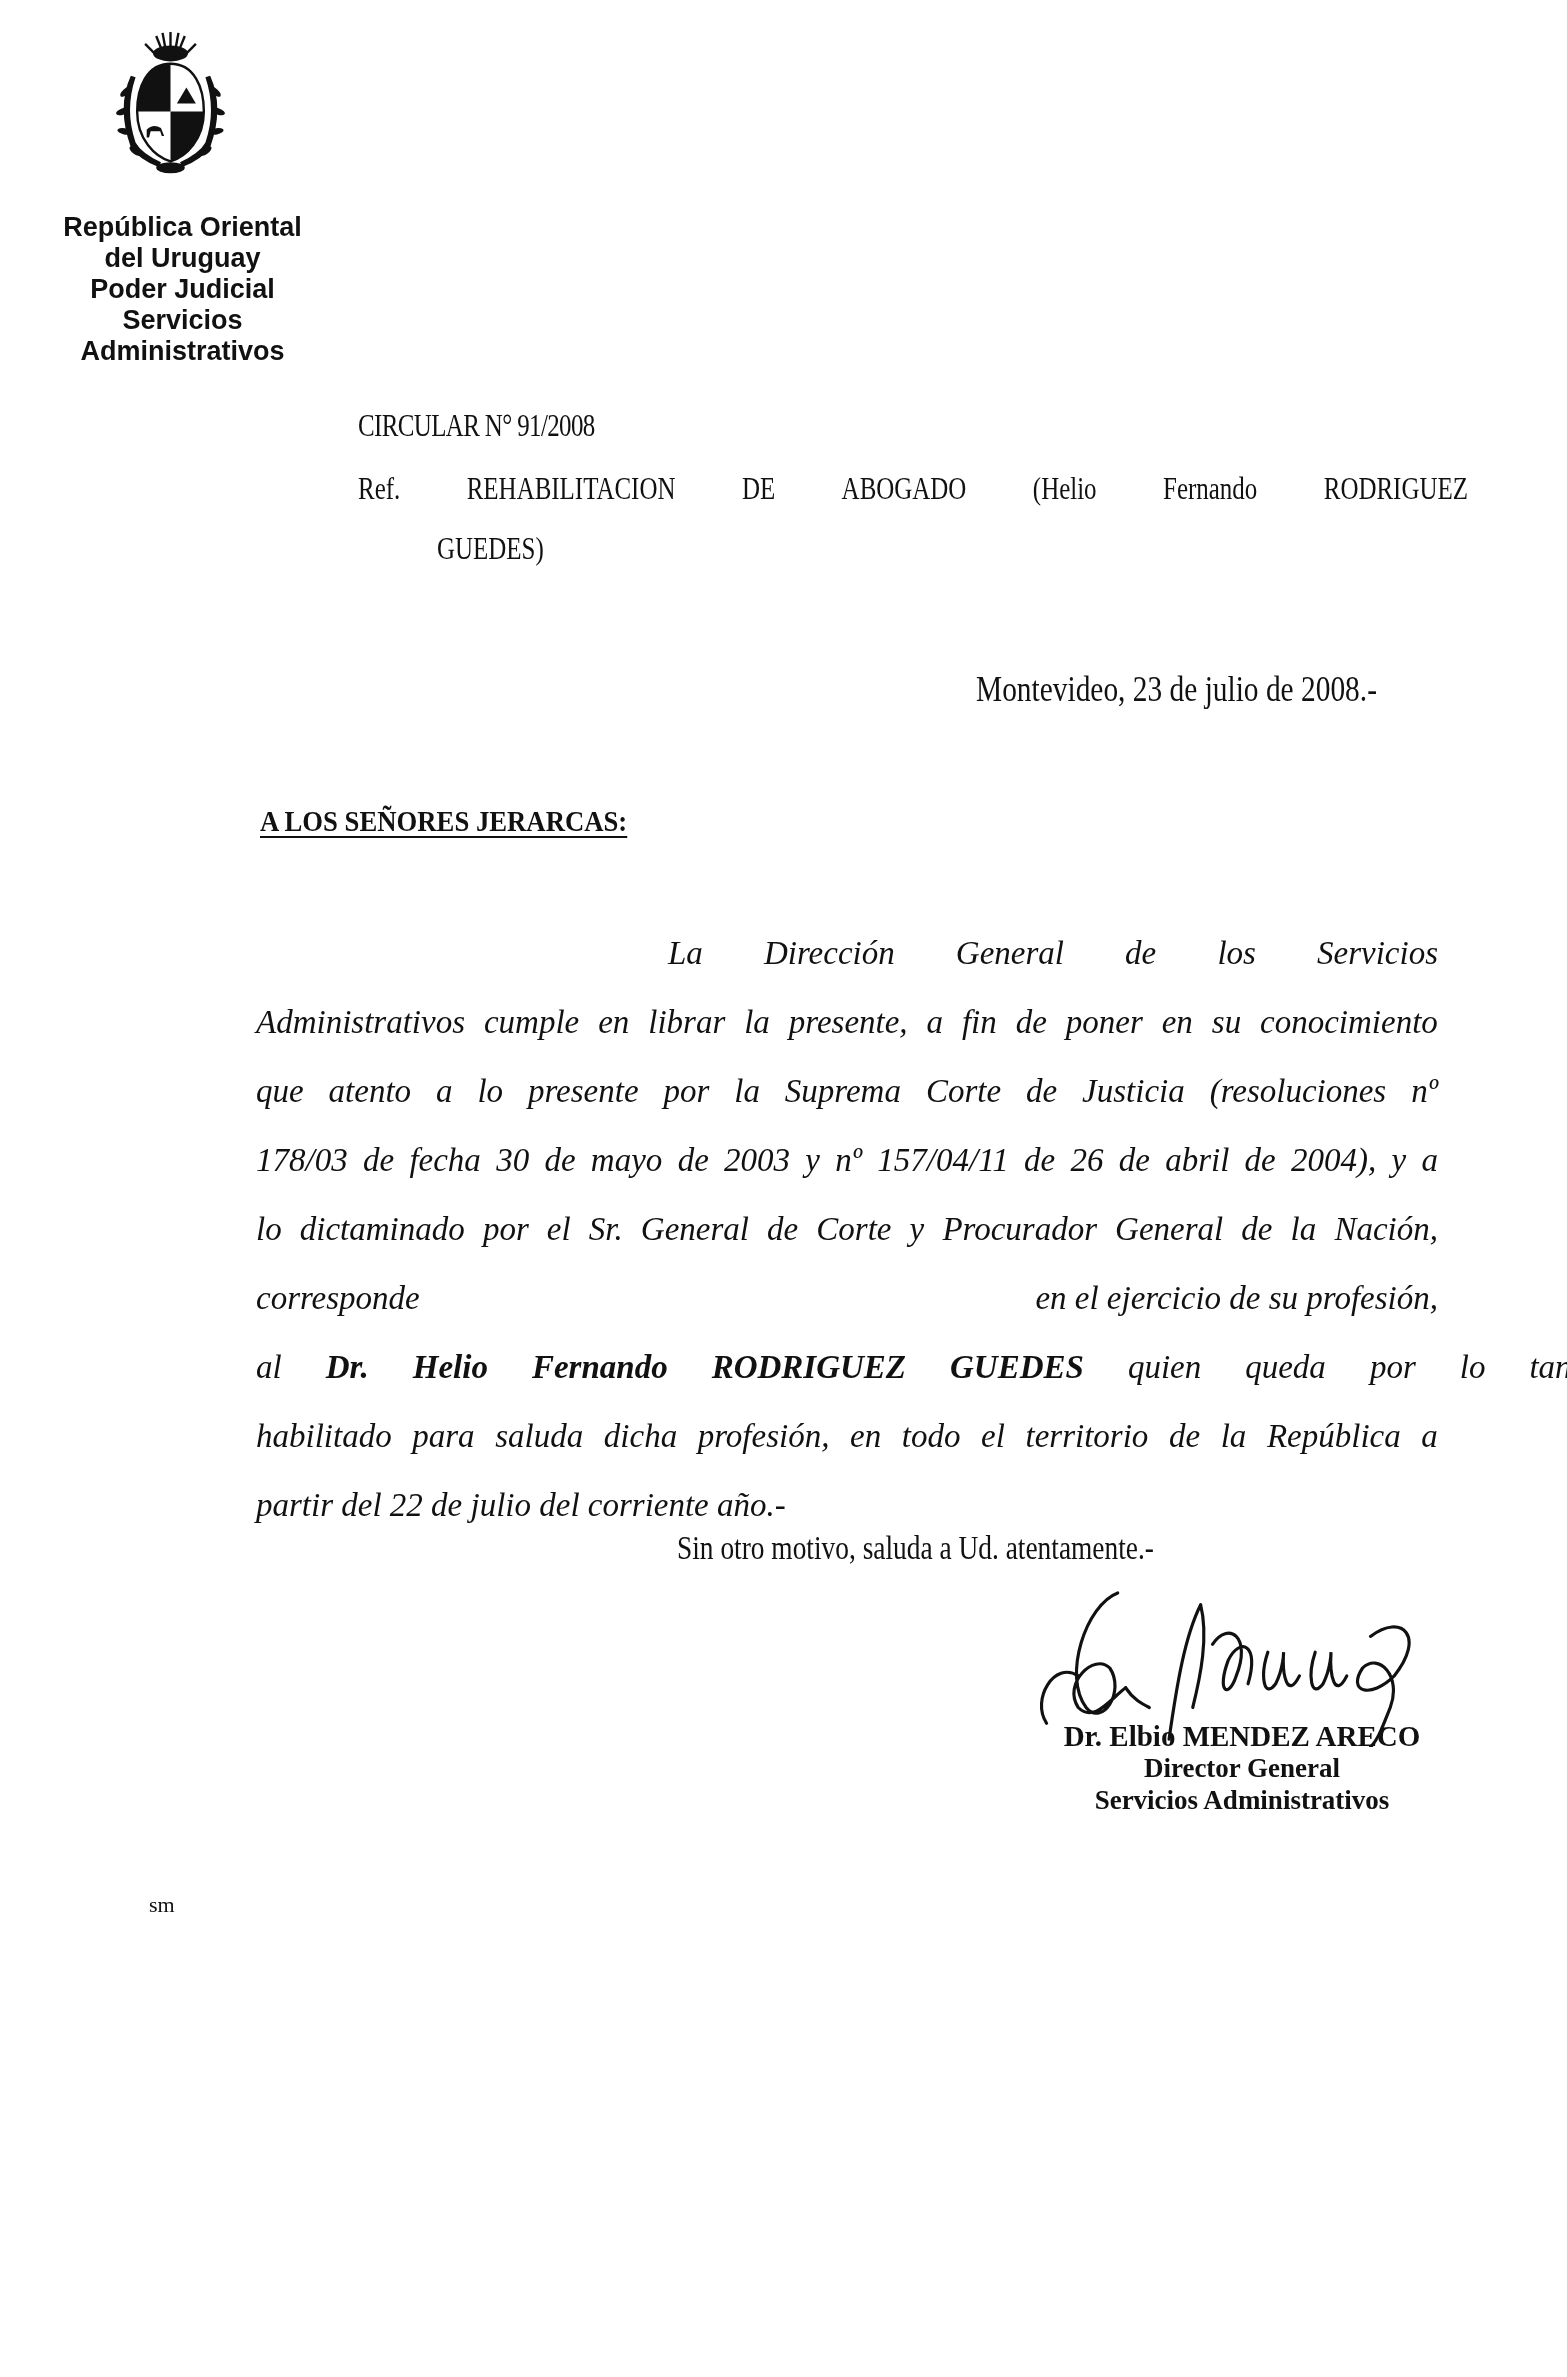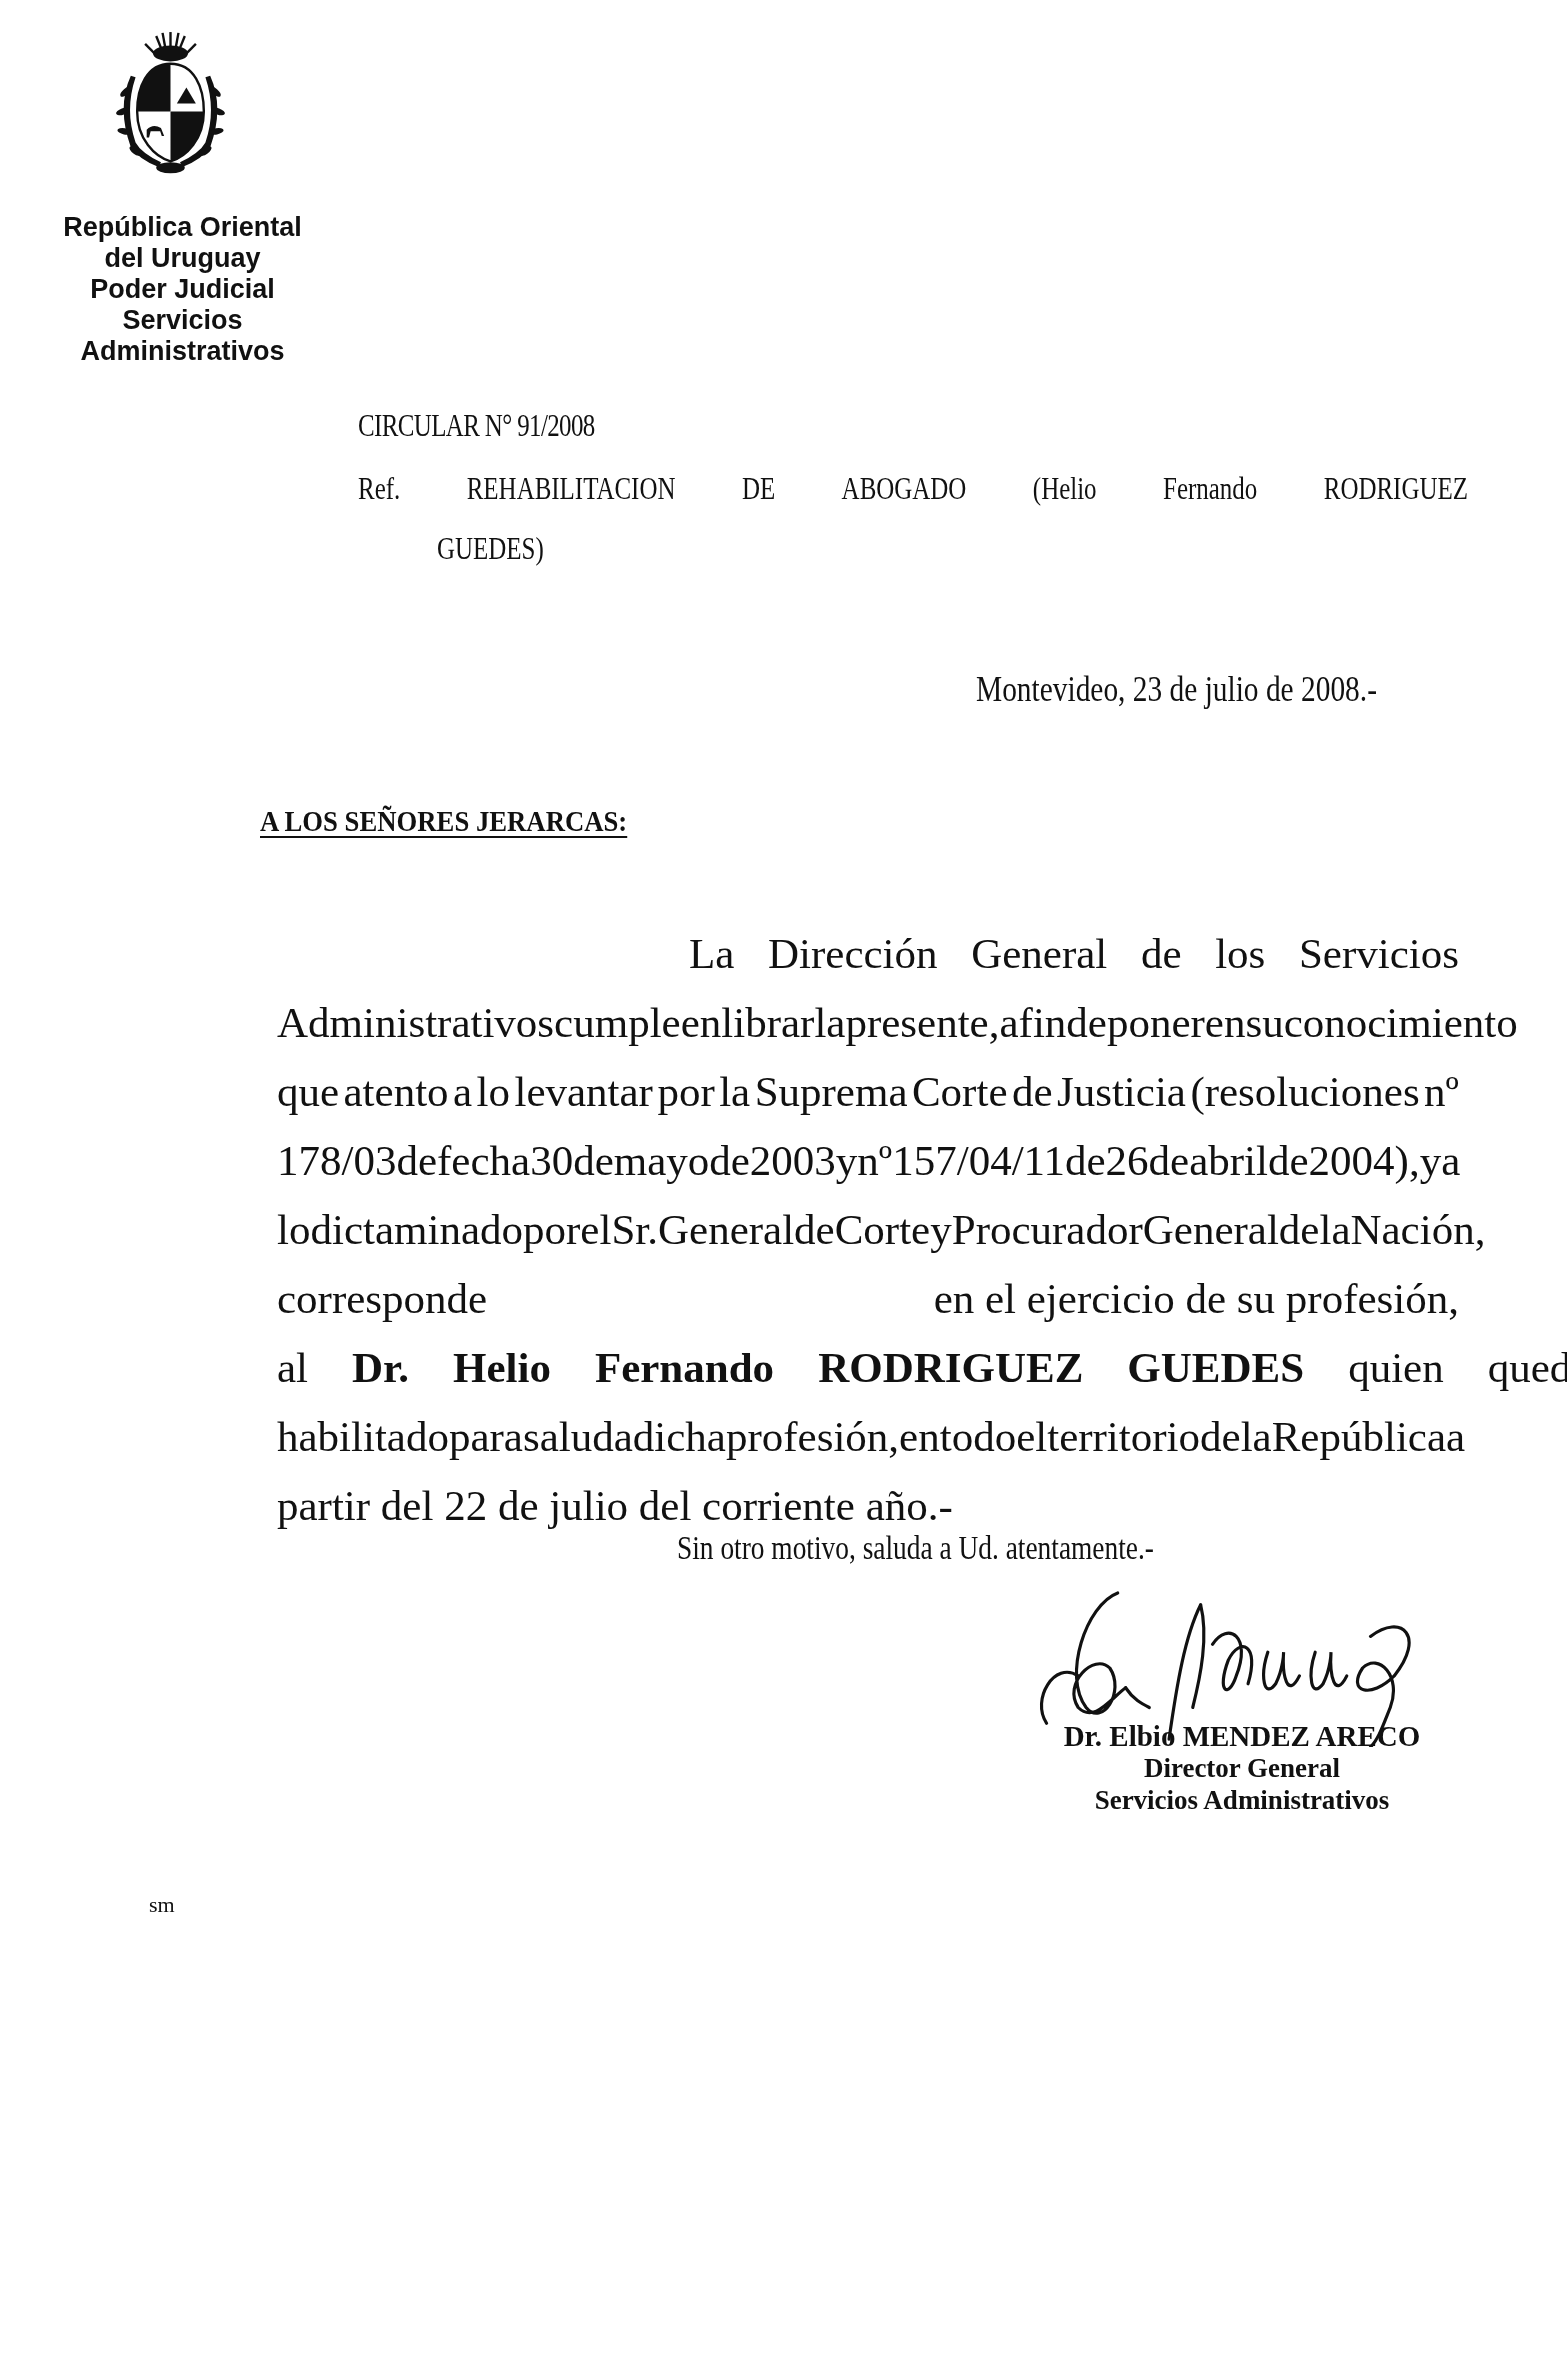--- a/index.html
+++ b/index.html
@@ -25,21 +25,21 @@
 
   #date { left: 976px; top: 670px; font-size: 35px; white-space: nowrap;
           transform: scaleX(0.84); transform-origin: left top; }
 
   #salutation { left: 260px; top: 804px; font-size: 30px; font-weight: bold;
                 text-decoration: underline; text-decoration-thickness: 2.4px;
                 text-underline-offset: 4.8px; white-space: nowrap;
                 transform: scaleX(0.89); transform-origin: left top; }
 
   
-  #body { left: 277px; top: 919px; width: 1182px; font-size: 43px; line-height: 69px; }
+  #body { left: 256px; top: 919px; width: 1182px; font-size: 33px; line-height: 69px; font-style: italic; }
   .bl { display: flex; justify-content: space-between; white-space: nowrap; height: 69px; }
   .bl.first { padding-left: 412px; }
   .bl.last { justify-content: flex-start; gap: 9.5px; }
   .bl span { display: inline-block; }
   .bold { font-weight: bold; }
 
   #closing { left: 677px; top: 1530px; font-size: 33px; white-space: nowrap;
              transform: scaleX(0.83); transform-origin: left top; }
 
   
@@ -137,21 +137,21 @@
       <span>poner</span>
       <span>en</span>
       <span>su</span>
       <span>conocimiento</span>
     </div>
   <div class="bl justify" style="transform-origin: left top;">
       <span>que</span>
       <span>atento</span>
       <span>a</span>
       <span>lo</span>
-      <span>levantar</span>
+      <span>presente</span>
       <span>por</span>
       <span>la</span>
       <span>Suprema</span>
       <span>Corte</span>
       <span>de</span>
       <span>Justicia</span>
       <span>(resoluciones</span>
       <span>nº</span>
     </div>
   <div class="bl justify" style="transform-origin: left top;">

